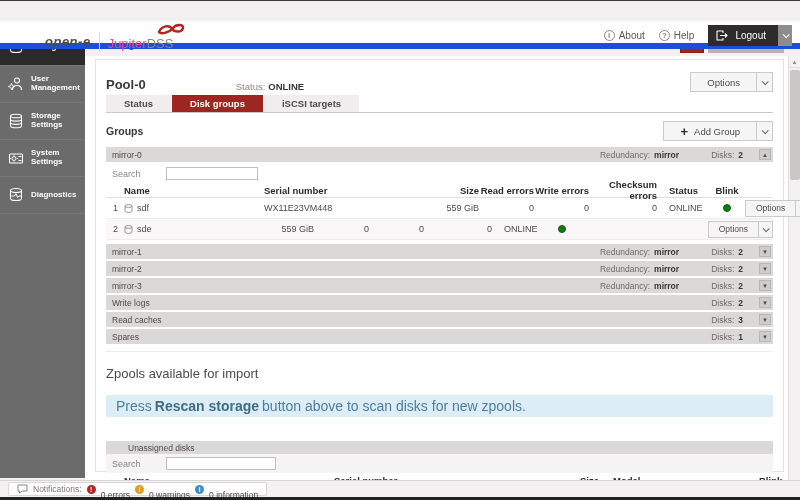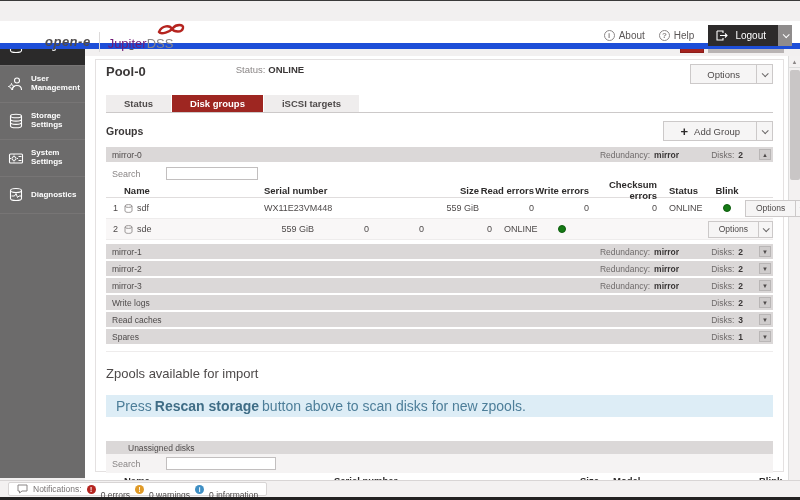--- a/index.html
+++ b/index.html
@@ -7,21 +7,21 @@
   .frame { position:absolute; inset:0; border-top:1px solid #3a3a3a; }
 
   
   .top-header { position:absolute; top:1px; left:0; width:800px; height:28px; background:#fff; border-bottom:6px solid #1d4ed8; z-index:5;margin-top:20px; }
   .logo-wrap { position:absolute; left:45px; top:4px; display:flex; align-items:flex-end; gap:8px; }
   .logo-open-e { font-size:13px; font-style:italic; font-weight:bold; color:#4f4b4b; letter-spacing:.5px; padding-bottom:3px; }
   .logo-sep { width:1px; height:20px; background:#dcdada; }
   .logo-product-wrap { position:relative; padding-top:9px; }
   .logo-swoosh { position:absolute; top:-2px; left:48px; }
   .logo-product { font-size:13px; }
-  .logo-jupiter { color:#701a75; }
+  .logo-jupiter { color:#ec4899; }
   .logo-dss { color:#8a8686; }
   .header-right { position:absolute; right:8px; top:0; height:28px; display:flex; align-items:center; gap:14px; }
   .hdr-link { display:flex; align-items:center; gap:4px; font-size:10px; color:#5b5757; cursor:pointer; }
   .circle-ic { width:11px; height:11px; border:1px solid #8c8888; border-radius:50%; font-size:8px; color:#8c8888; display:flex; align-items:center; justify-content:center; font-weight:bold; }
   .logout-btn { display:flex; align-items:stretch; height:21px; cursor:pointer; }
   .logout-main { background:#2d2b2b; color:#fff; font-size:10px; display:flex; align-items:center; gap:7px; padding:0 12px 0 8px; }
   .logout-chev { width:14px; background:#8f8c8c; display:flex; align-items:center; justify-content:center; }
   .chev { width:5px; height:5px; border-right:1px solid #fff; border-bottom:1px solid #fff; transform:rotate(45deg) translateY(-1px); }
   .chev.dark { border-color:#6b6868; }
 
@@ -48,21 +48,21 @@
   .refresh-btn { width:24px; height:20px; background:#a5231f; border:1px solid #8c1d1a; display:flex; align-items:center; justify-content:center; cursor:pointer; }
   .addzpool-btn { height:20px; background:#b9b4b4; color:#fff; font-size:9.5px; display:flex; align-items:center; gap:6px; padding:0 10px; cursor:pointer; }
   .plus { font-size:13px; font-weight:bold; line-height:1; }
 
   .scrollbar { position:absolute; right:0; top:27px; width:12px; height:424px; background:#f3f1f1; border-left:1px solid #ddd; }
   .sb-up { height:12px; border-bottom:1px solid #ddd; font-size:6px; color:#8a8686; text-align:center; line-height:12px; cursor:pointer; }
   .sb-thumb { position:absolute; top:14px; left:1px; width:10px; height:110px; background:#c9c6c6; border-radius:2px; cursor:pointer; }
 
   .panel { position:absolute; left:10px; right:16px; top:30px; bottom:8px; background:#fff; border:1px solid #e4e1e1; padding:0 10px; }
 
-  .pool-header { height:32px; display:flex; align-items:flex-start; padding-top:4px; }
+  .pool-header { height:32px; display:flex; align-items:flex-end; padding-top:4px; }
   .pool-name { font-size:13px; font-weight:bold; color:#3a3737; }
   .pool-status { margin-left:90px; font-size:9.5px; color:#8a8686; }
   .pool-status b { color:#3a3737; margin-left:3px; }
   .btn-combo { display:flex; margin-left:auto; }
   .sm-btn { height:20px; background:#f6f5f5; border:1px solid #ccc9c9; font-size:9.5px; color:#4e4a4a; display:flex; align-items:center; justify-content:center; padding:0 16px; cursor:pointer; }
   .sm-btn .plus { margin-right:6px; color:#2d2b2b; }
   .combo-chev { width:16px; height:20px; border:1px solid #ccc9c9; border-left:none; background:#f6f5f5; display:flex; align-items:center; justify-content:center; cursor:pointer; }
 
   .tabs { display:flex; border-bottom:1px solid #ccc9c9; margin-top:3px; }
   .tab { height:17px; padding:0 18px; font-size:9.5px; font-weight:bold; color:#4e4a4a; background:#efeded; display:flex; align-items:center; margin-right:1px; cursor:pointer; }

